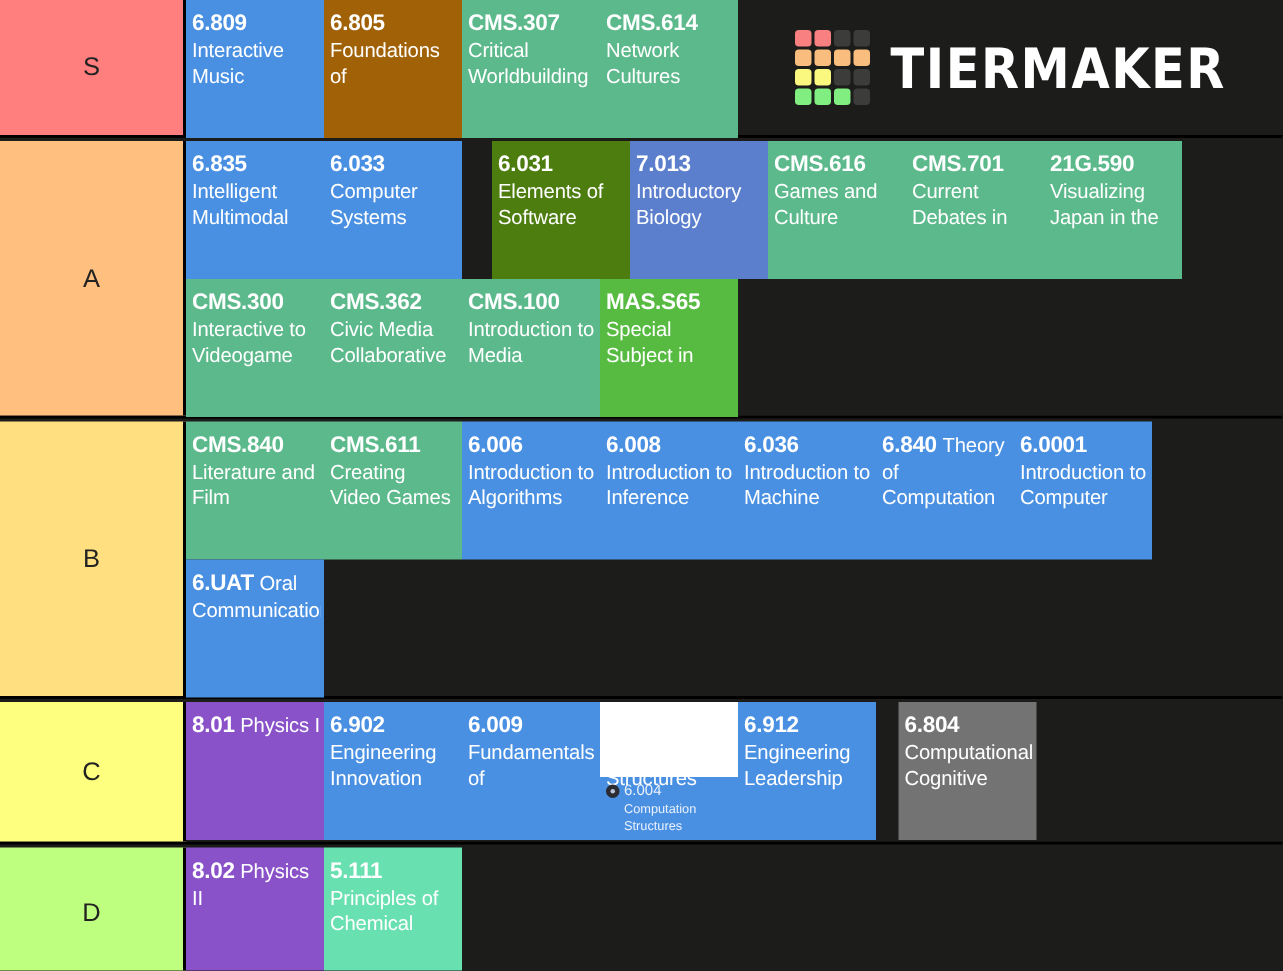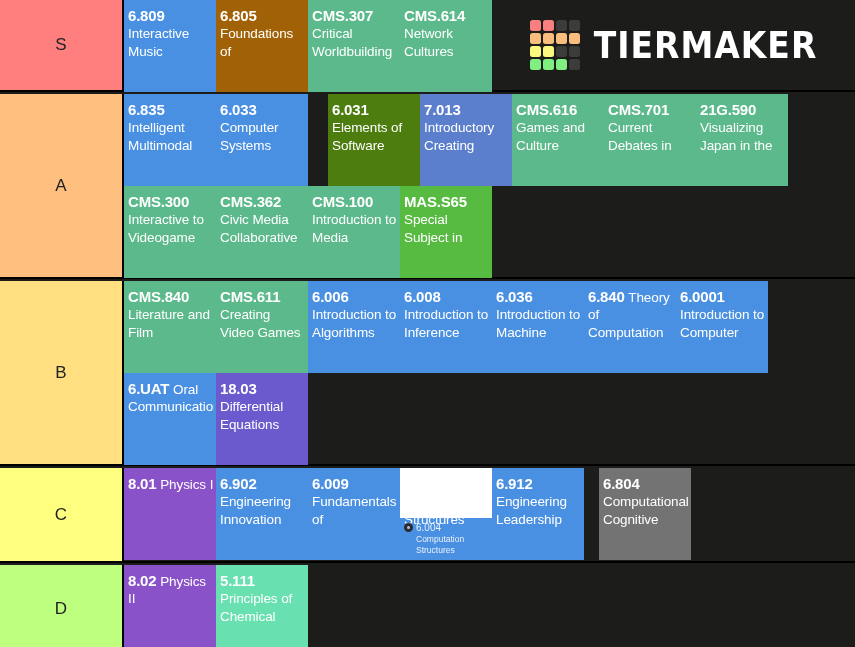--- a/index.html
+++ b/index.html
@@ -161,21 +161,21 @@
           <div class="tile" style="background: rgb(74, 144, 226);">
             <span class="txt"><span class="code">6.835</span> <span class="title">Intelligent Multimodal</span></span>
           </div>
           <div class="tile" style="background: rgb(74, 144, 226);">
             <span class="txt"><span class="code">6.033</span> <span class="title">Computer Systems</span></span>
           </div>
           <div class="tile" style="background: #4d7c0f; margin-left: 20px;">
             <span class="txt"><span class="code">6.031</span> <span class="title">Elements of Software</span></span>
           </div>
           <div class="tile" style="background: rgb(91, 127, 204);">
-            <span class="txt"><span class="code">7.013</span> <span class="title">Introductory Creating</span></span>
+            <span class="txt"><span class="code">7.013</span> <span class="title">Introductory Biology</span></span>
           </div>
           <div class="tile" style="background: rgb(92, 185, 139);">
             <span class="txt"><span class="code">CMS.616</span> <span class="title">Games and Culture</span></span>
           </div>
           <div class="tile" style="background: rgb(92, 185, 139);">
             <span class="txt"><span class="code">CMS.701</span> <span class="title">Current Debates in</span></span>
           </div>
           <div class="tile" style="background: rgb(92, 185, 139);">
             <span class="txt"><span class="code">21G.590</span> <span class="title">Visualizing Japan in the</span></span>
           </div>
@@ -214,23 +214,20 @@
           </div>
           <div class="tile" style="background: rgb(74, 144, 226);">
             <span class="txt"><span class="code">6.840</span> <span class="title">Theory of Computation</span></span>
           </div>
           <div class="tile" style="background: rgb(74, 144, 226);">
             <span class="txt"><span class="code">6.0001</span> <span class="title">Introduction to Computer</span></span>
           </div>
           <div style="flex-basis: 100%; height: 0px;"></div>
           <div class="tile" style="background: rgb(74, 144, 226);">
             <span class="txt"><span class="code">6.UAT</span> <span class="title">Oral Communication</span></span>
-          </div>
-          <div class="tile" style="background: rgb(106, 90, 205);">
-            <span class="txt"><span class="code">18.03</span> <span class="title">Differential Equations</span></span>
           </div>
         </div>
       </div>
       <div class="tier-row" style="top: 468px; height: 95px;">
         <div class="tier-label" style="background: rgb(255, 255, 127);">C</div>
         <div class="tier-body">
           <div class="tile" style="background: rgb(138, 82, 201);">
             <span class="txt"><span class="code">8.01</span> <span class="title">Physics I</span></span>
           </div>
           <div class="tile" style="background: rgb(74, 144, 226);">

